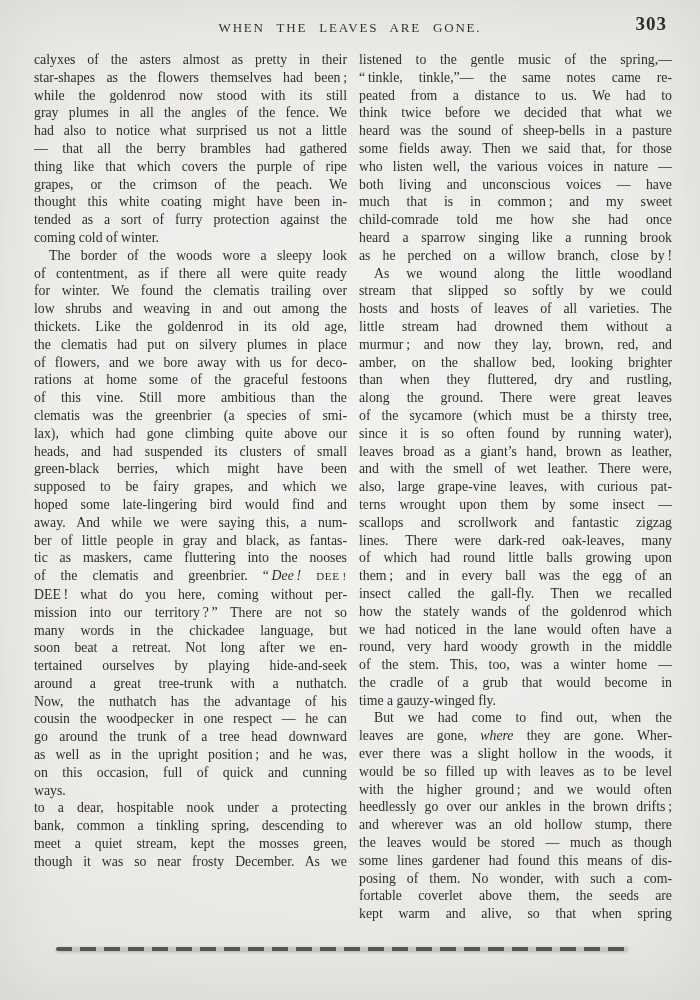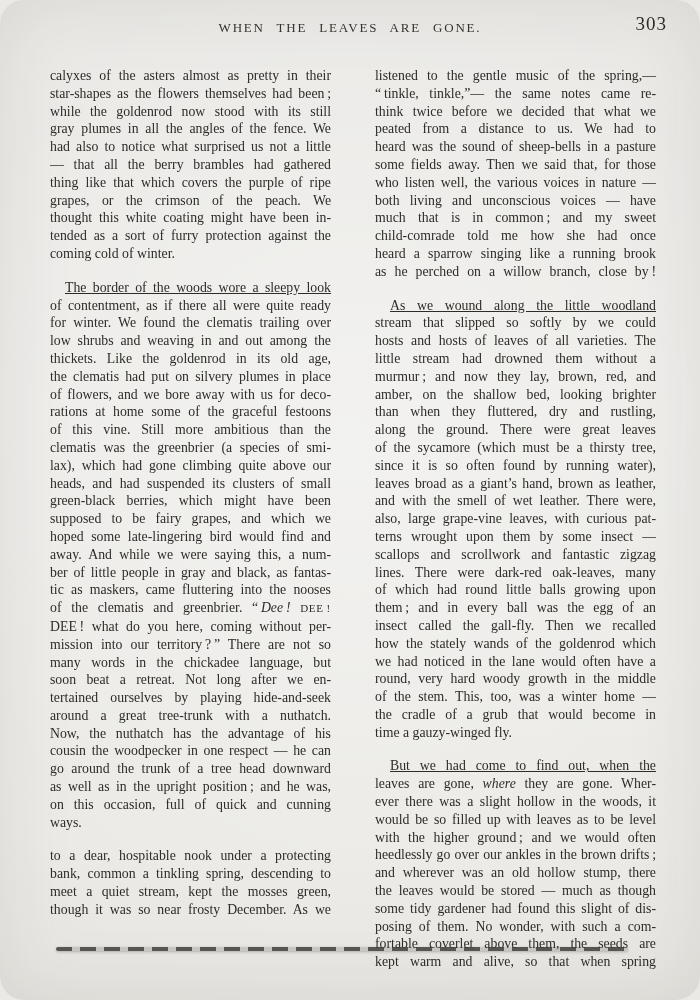--- a/index.html
+++ b/index.html
@@ -7,43 +7,42 @@
     width:700px;height:1000px;overflow:hidden;position:relative;
     background:#eae9e6;
     font-family:"Liberation Serif","DejaVu Serif",serif;
   }
   .page{
     position:absolute;inset:0;
     background:
       radial-gradient(ellipse 120% 100% at 50% 45%, rgba(255,255,255,0.35) 0%, rgba(255,255,255,0) 60%),
       linear-gradient(180deg,#e9e8e5 0%,#ecebe8 40%,#eae9e5 85%,#e6e5e1 100%);
     box-shadow:inset 0 0 70px rgba(140,136,128,0.18);
-    border-radius:24px;
   }
   .running-head{
     position:absolute;top:20px;left:0;width:700px;text-align:center;
     font-size:13px;letter-spacing:1.8px;word-spacing:7px;color:#35332f;
   }
   .folio{
     position:absolute;top:13px;right:33px;
-    font-size:19px;letter-spacing:1px;color:#2e2c29;
+    font-size:19px;letter-spacing:1px;color:#2e2c29;font-weight:bold;
   }
   .columns{
     position:absolute;top:51px;left:34px;right:28px;
     display:flex;gap:12px;color:#2e2c29;
   }
   .column{flex:1;min-width:0;}
-  .para{margin:16px;}
+  .para{margin:0;}
   .line{
     font-size:13.8px;line-height:17.8px;white-space:nowrap;
     text-align:justify;text-align-last:justify;
     overflow:hidden;
   }
   .line.last{text-align-last:left;}
-  .line.indent{text-indent:15px;text-decoration:underline;}
+  .line.indent{text-indent:15px;}
   .line i{font-style:italic;}
   .sc{font-size:0.8em;letter-spacing:0.7px;}
   .scan-artifact{
     position:absolute;left:56px;top:947px;width:572px;height:4px;
     border-radius:2px;
     background:repeating-linear-gradient(90deg,
       rgba(62,60,56,0.85) 0px, rgba(62,60,56,0.85) 16px,
       rgba(62,60,56,0.18) 16px, rgba(62,60,56,0.18) 24px);
     filter:blur(0.7px);
     box-shadow:0 1px 3px rgba(110,106,100,0.45);
@@ -107,22 +106,22 @@
           <div class="line">to a dear, hospitable nook under a protecting</div>
           <div class="line">bank, common a tinkling spring, descending to</div>
           <div class="line">meet a quiet stream, kept the mosses green,</div>
           <div class="line">though it was so near frosty December. As we</div>
         </div>
       </div>
     <div class="column">
         <div class="para">
           <div class="line">listened to the gentle music of the spring,—</div>
           <div class="line">“ tinkle, tinkle,”— the same notes came re-</div>
+          <div class="line">peated from a distance to us. We had to</div>
           <div class="line">think twice before we decided that what we</div>
-          <div class="line">peated from a distance to us. We had to</div>
           <div class="line">heard was the sound of sheep-bells in a pasture</div>
           <div class="line">some fields away. Then we said that, for those</div>
           <div class="line">who listen well, the various voices in nature —</div>
           <div class="line">both living and unconscious voices — have</div>
           <div class="line">much that is in common ; and my sweet</div>
           <div class="line">child-comrade told me how she had once</div>
           <div class="line">heard a sparrow singing like a running brook</div>
           <div class="line">as he perched on a willow branch, close by !</div>
         </div>
         <div class="para">
@@ -154,21 +153,21 @@
         </div>
         <div class="para">
           <div class="line indent">But we had come to find out, when the</div>
           <div class="line">leaves are gone, <i>where</i> they are gone. Wher-</div>
           <div class="line">ever there was a slight hollow in the woods, it</div>
           <div class="line">would be so filled up with leaves as to be level</div>
           <div class="line">with the higher ground ; and we would often</div>
           <div class="line">heedlessly go over our ankles in the brown drifts ;</div>
           <div class="line">and wherever was an old hollow stump, there</div>
           <div class="line">the leaves would be stored — much as though</div>
-          <div class="line">some tidy gardener had found this slight of dis-</div>
+          <div class="line">some lines gardener had found this means of dis-</div>
           <div class="line">posing of them. No wonder, with such a com-</div>
           <div class="line">fortable coverlet above them, the seeds are</div>
           <div class="line">kept warm and alive, so that when spring</div>
         </div>
       </div>
   </div>
   <div class="scan-artifact"></div>
 </div>
 
 </body></html>

